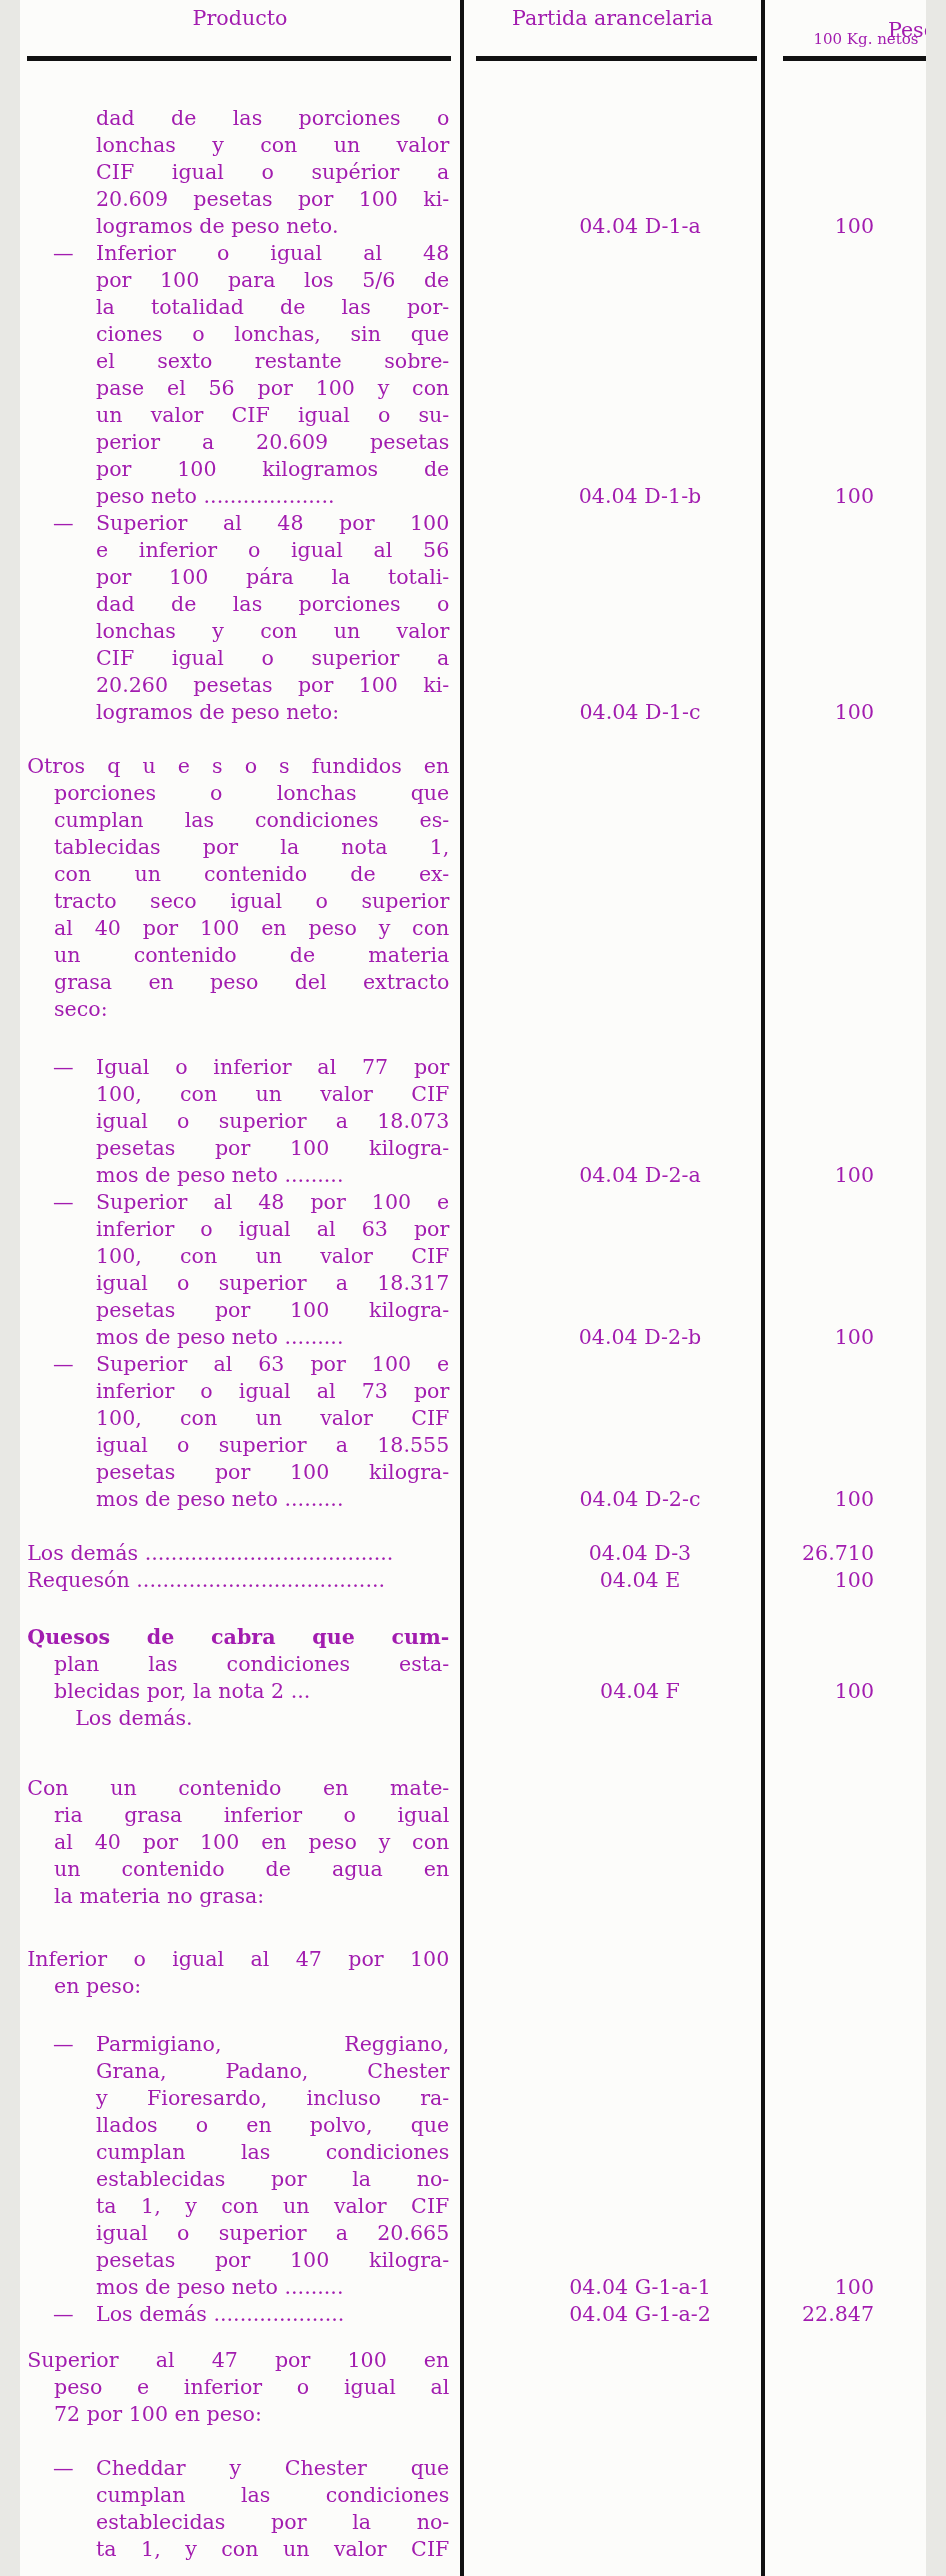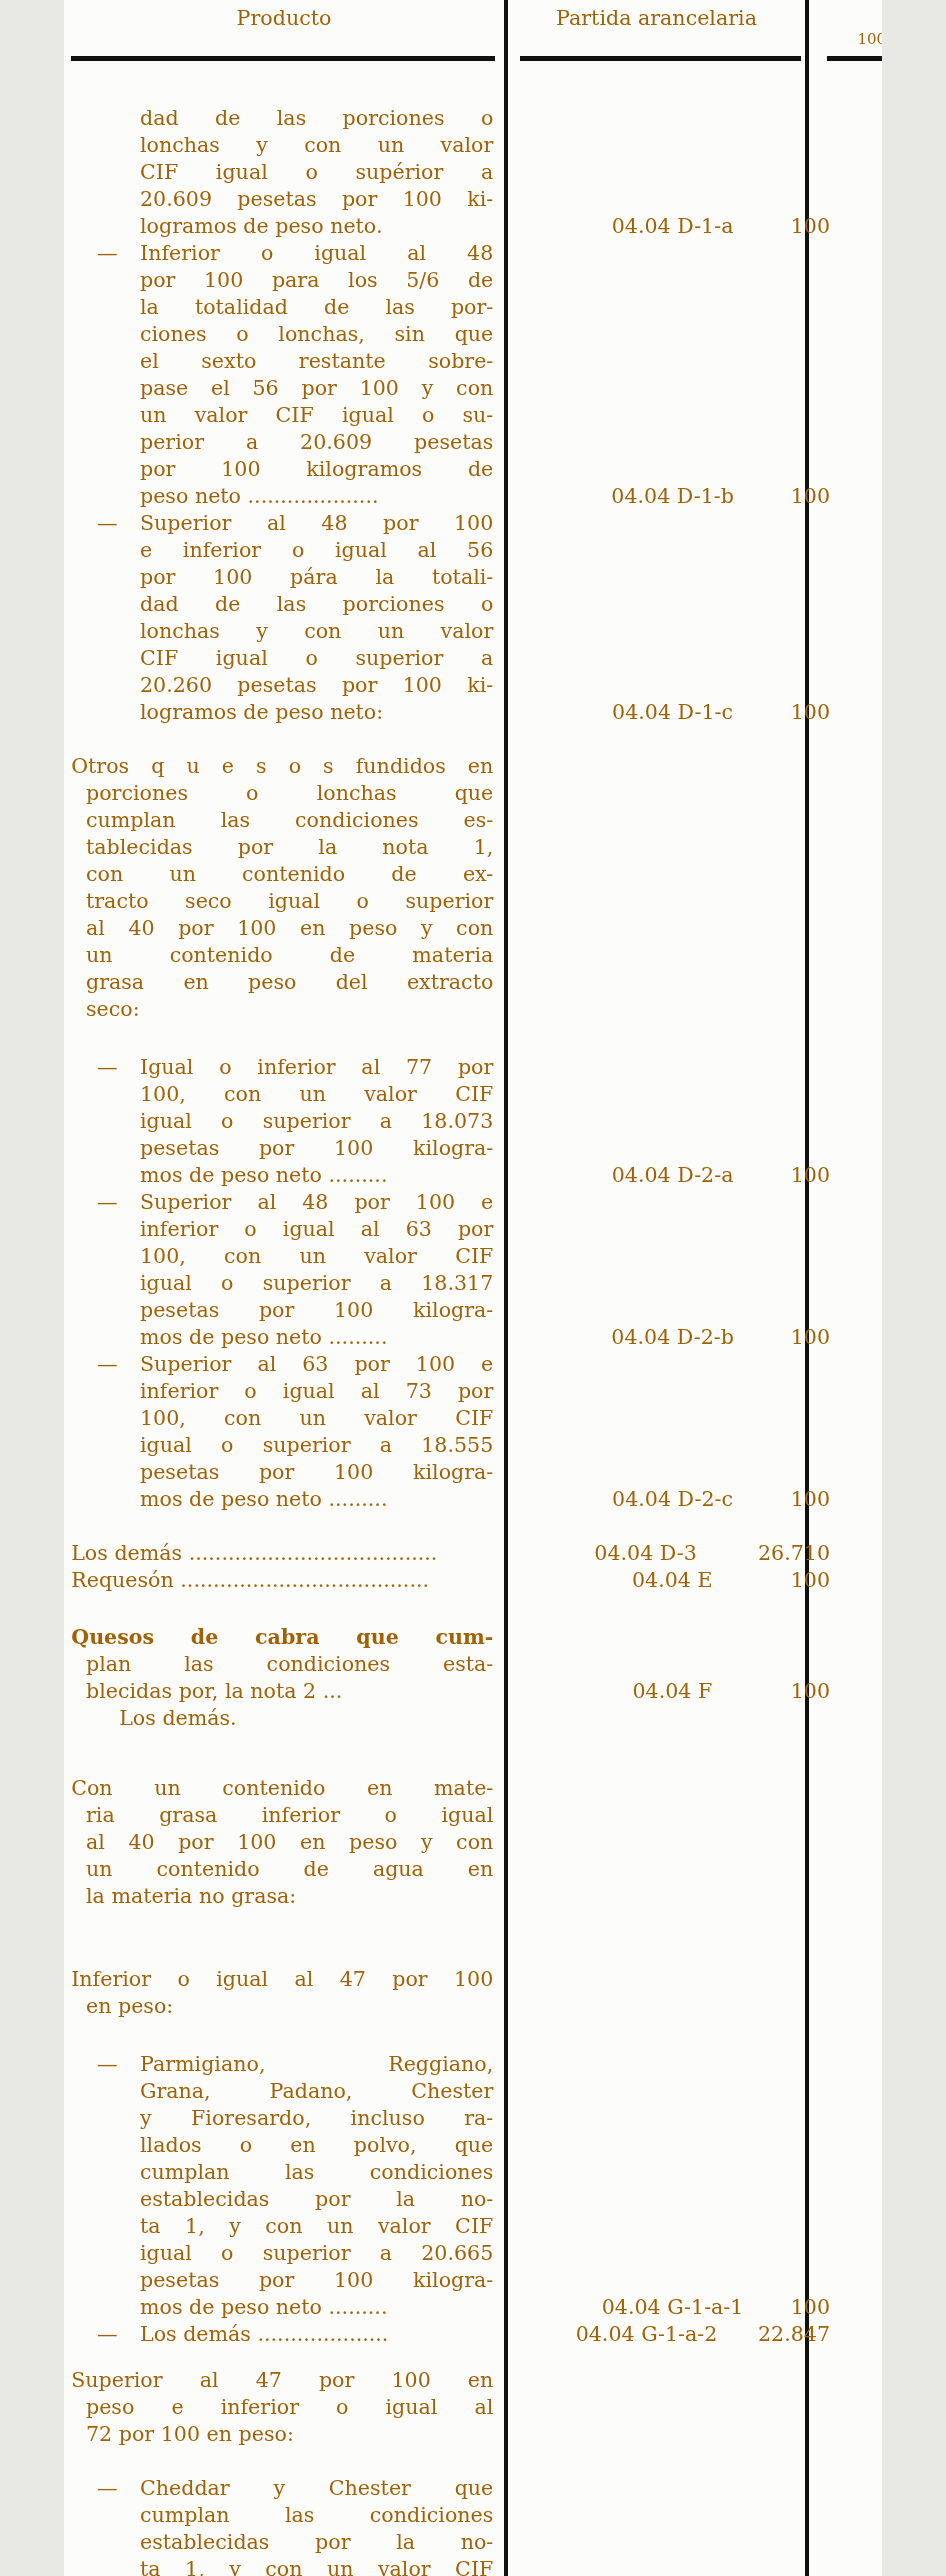--- a/index.html
+++ b/index.html
@@ -1,22 +1,22 @@
 <!DOCTYPE html>
 <html style="font-size:14.3px"><head>
 <meta charset="utf-8">
 <style>
   html,body{margin:0;padding:0;}
   body{background:#e8e8e4;}
   .page{
     position:relative;
-    width:818px;height:2576px;
+    width:906px;height:2576px;
     margin:0 auto;
     background:#fcfcfa;
-    color:#a16207;
+    color:#a21caf;
     font-family:"DejaVu Serif", serif;
     font-size:20.6px;
     overflow:hidden;
   }
   
   .vrule{position:absolute;top:0;bottom:0;width:3.6px;background:#111;}
   .vrule1{left:440px;}
   .vrule2{left:741px;}
   
   .hdr{position:absolute;top:0;left:0;right:0;height:105px;}
@@ -27,21 +27,21 @@
   .hrule{position:absolute;top:56px;height:4.5px;background:#111;}
   .hrule.s1{left:7.2px;width:424px;}
   .hrule.s2{left:456px;width:281px;}
   .hrule.s3{left:763px;width:184px;}
   
   .rows{position:absolute;top:105px;left:0;right:0;}
   .row{display:flex;height:27px;}
   .c-prod{position:relative;width:440px;box-sizing:border-box;line-height:27px;padding-right:10.7px;white-space:nowrap;}
   .c-prod.just{white-space:normal;text-align:justify;text-align-last:justify;}
   .ind0{padding-left:7.2px;}
-  .ind1{padding-left:22px;}
+  .ind1{padding-left:34px;}
   .ind2{padding-left:76px;}
   .ind3{padding-left:76px;}
   .dash{position:absolute;left:33px;top:0;line-height:27px;}
   .c-part{width:301px;box-sizing:border-box;text-align:center;padding-left:59px;line-height:27px;white-space:nowrap;}
   .c-pes{flex:1;box-sizing:border-box;text-align:right;padding-right:52px;line-height:27px;white-space:nowrap;}
 </style>
 </head>
 <body>
 
 <div class="page">
@@ -358,21 +358,21 @@
       <div class="row">
         <div class="c-prod ind1 just"><span>un contenido de agua en</span></div>
         <div class="c-part"></div>
         <div class="c-pes"></div>
       </div>
       <div class="row">
         <div class="c-prod ind1"><span>la materia no grasa:</span></div>
         <div class="c-part"></div>
         <div class="c-pes"></div>
       </div>
-      <div class="row" style="margin-top: 56px; flex-direction: column;">
+      <div class="row" style="margin-top: 36px; flex-direction: column;">
         <div class="c-prod ind0 just"><span>Inferior o igual al 47 por 100</span></div>
         <div class="c-part"></div>
         <div class="c-pes"></div>
       </div>
       <div class="row">
         <div class="c-prod ind1"><span>en peso:</span></div>
         <div class="c-part"></div>
         <div class="c-pes"></div>
       </div>
       <div class="row" style="margin-top: 31px;">

